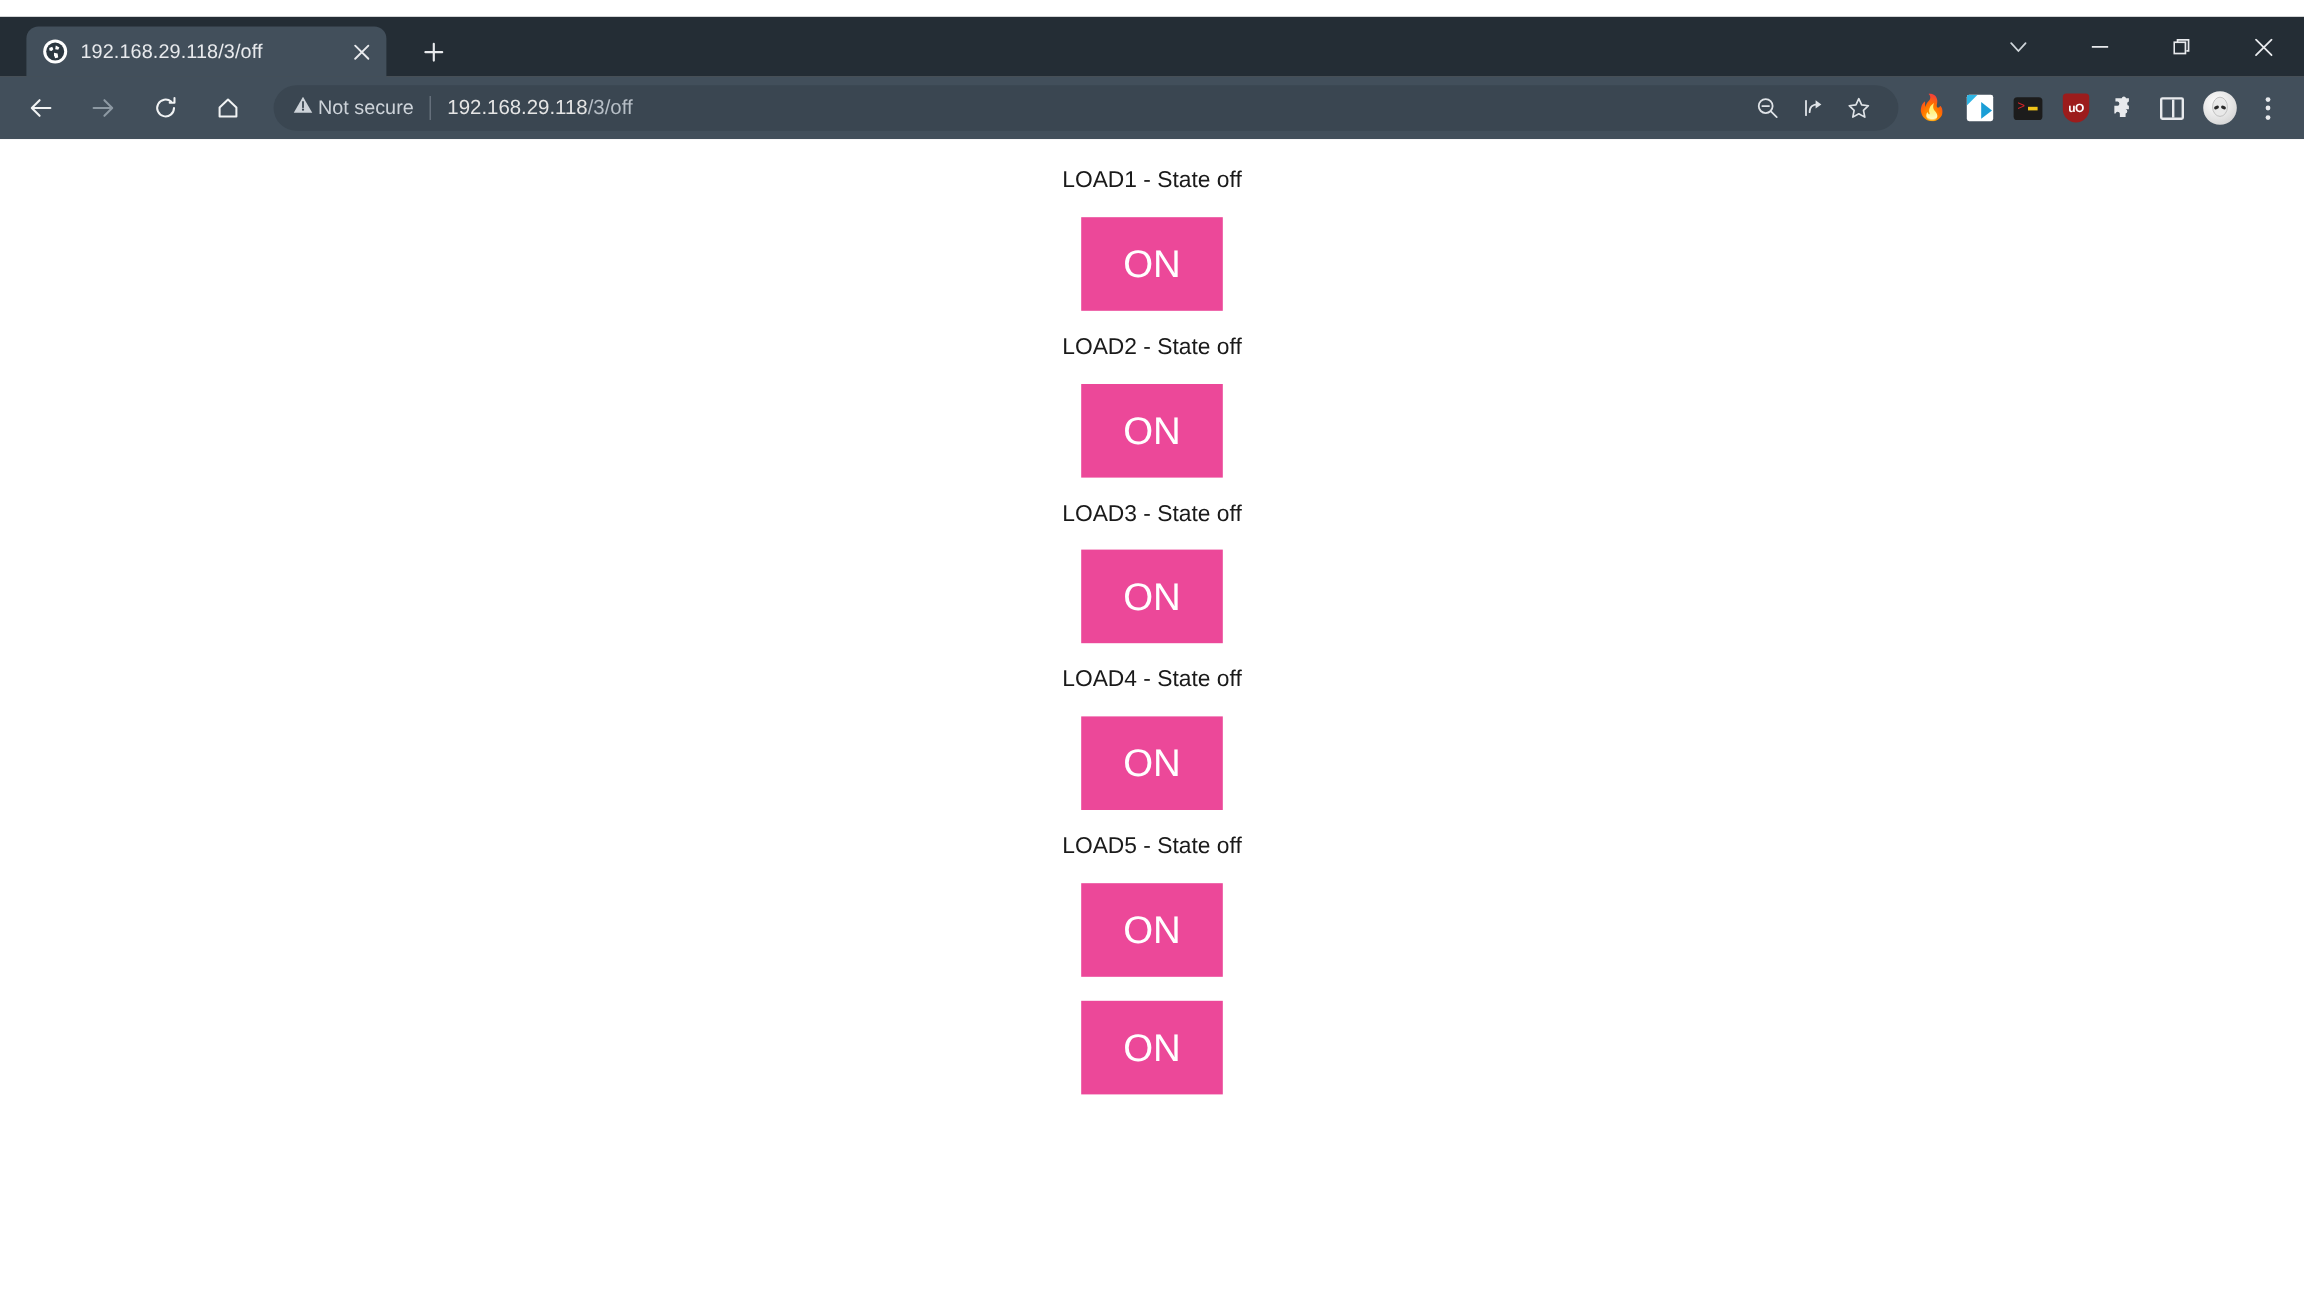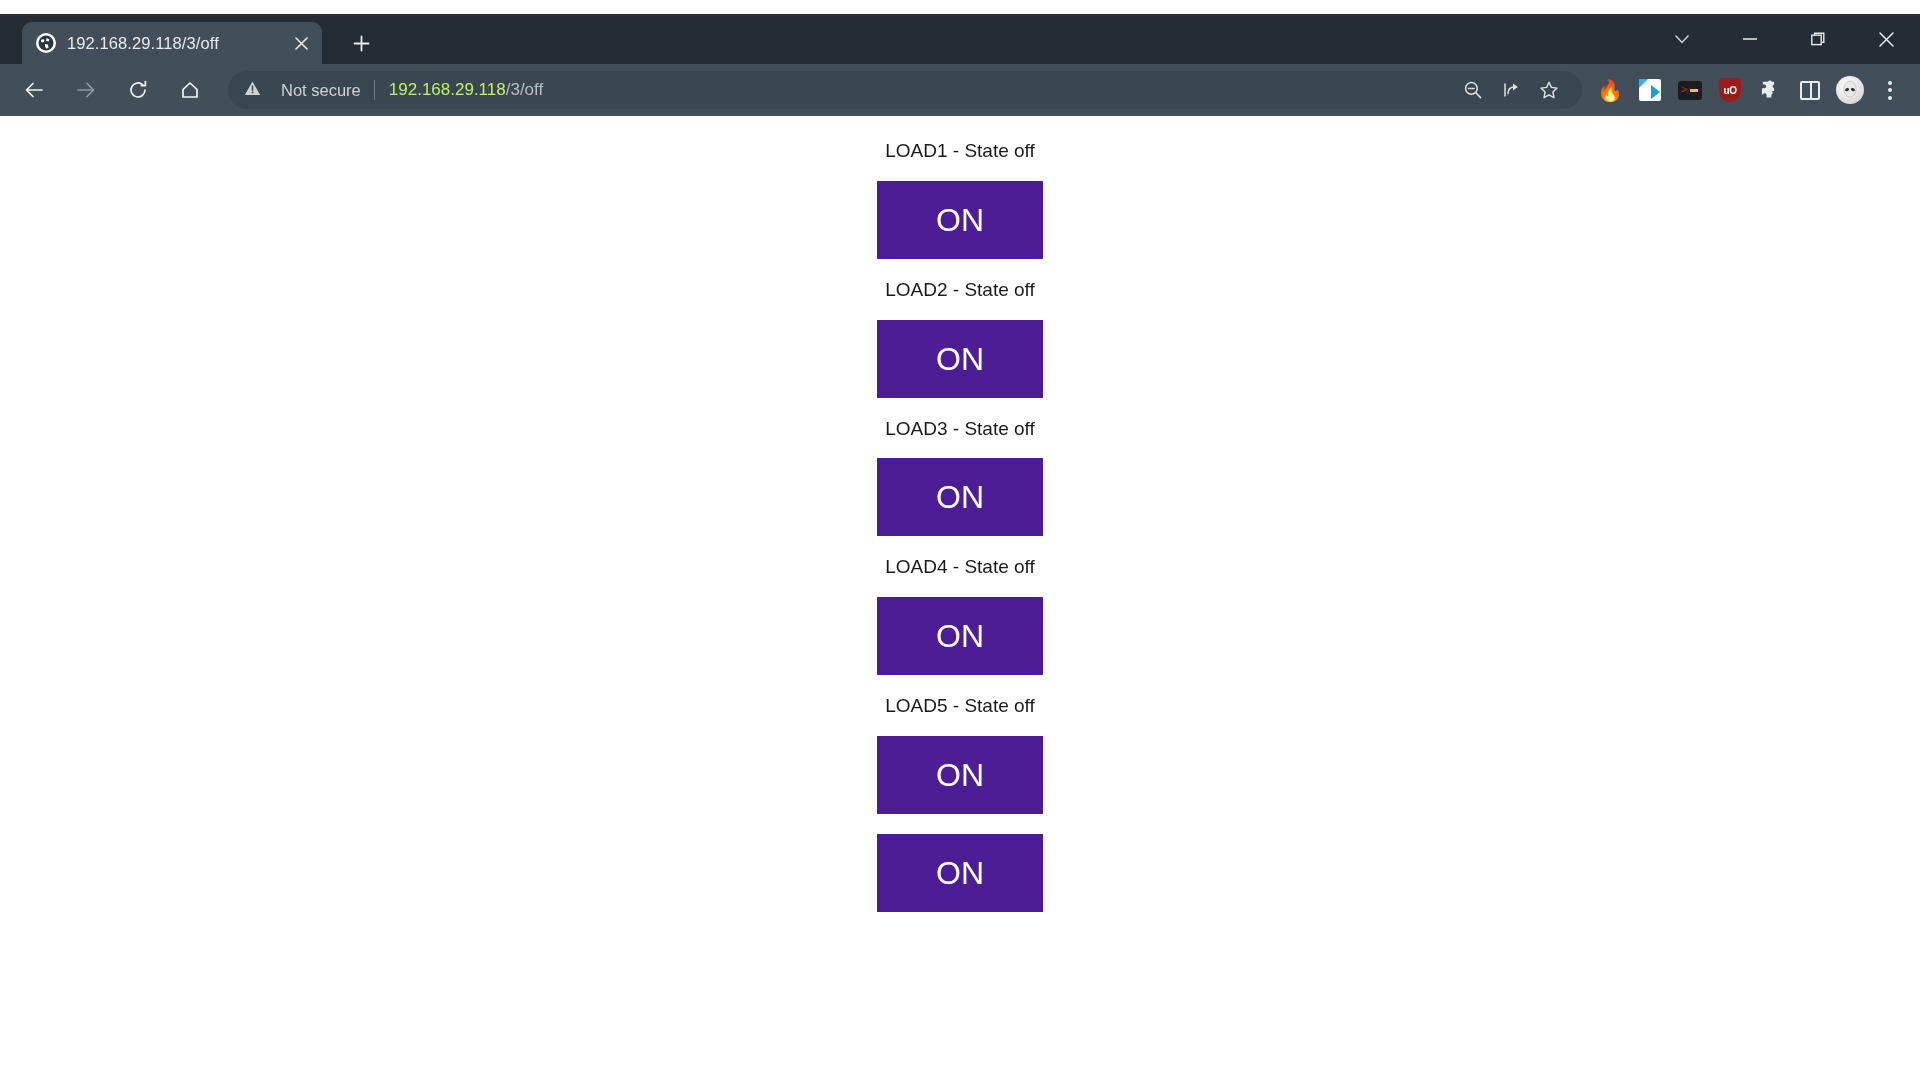--- a/index.html
+++ b/index.html
@@ -134,21 +134,21 @@
     align-items: center;
     margin: 0 8px 0 12px;
     padding: 0 14px 0 16px;
     min-width: 0;
     position: relative;
   }
 
   .notsecure {
     display: flex;
     align-items: center;
-    gap: 20px;
+    gap: 4px;
     flex: 0 0 auto;
   }
   .notsecure-text {
     color: #cdd3d9;
     font-size: 16.5px;
     white-space: nowrap;
   }
   .omni-sep {
     width: 1px;
     height: 20px;
@@ -156,21 +156,21 @@
     margin: 0 14px 0 13px;
     flex: 0 0 1px;
   }
   .url {
     font-size: 17px;
     white-space: nowrap;
     overflow: hidden;
     flex: 1 1 auto;
     min-width: 0;
   }
-  .url-host { color: #bef264; }
+  .url-host { color: #e5e5e5; }
   .url-path { color: #b6bec6; }
 
   .omni-actions {
     display: flex;
     align-items: center;
     gap: 0;
     flex: 0 0 auto;
     margin-left: auto;
   }
   .omni-icon {
@@ -314,23 +314,23 @@
   .load-label {
     font-size: 19px;
     color: #1a1a1a;
     line-height: 1.2;
     margin-bottom: 18px;
     text-align: center;
   }
 
   .load-button {
     display: inline-block;
-    width: 166px;
+    width: 118px;
     height: 78px;
-    background: #4c1d95;
+    background: #ec4899;
     color: #ffffff;
     font-size: 32px;
     line-height: 78px;
     text-align: center;
     border: none;
     font-family: "Liberation Sans", sans-serif;
     margin-bottom: 20px;
     cursor: pointer;
   }
 

